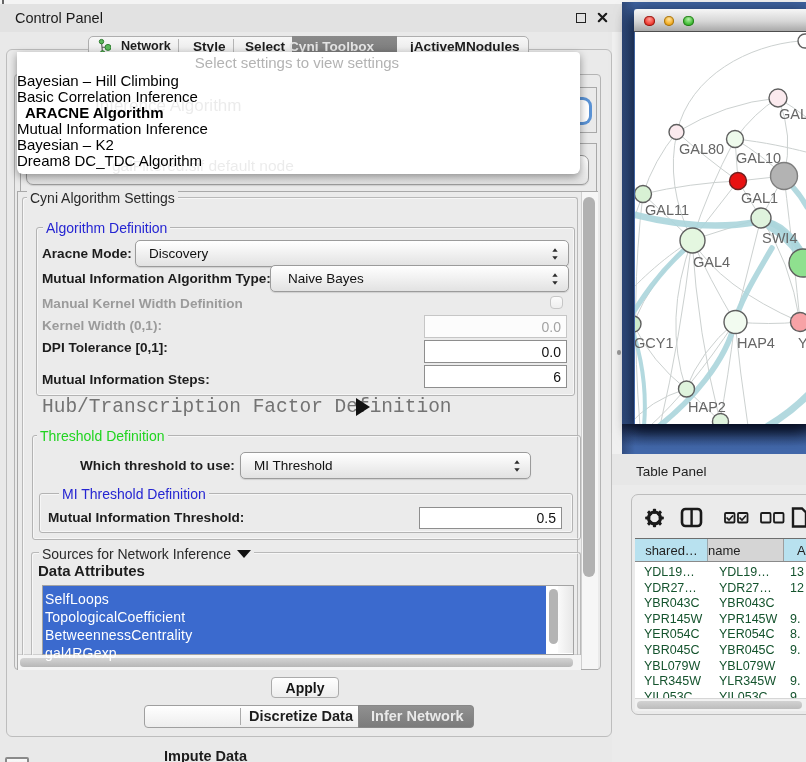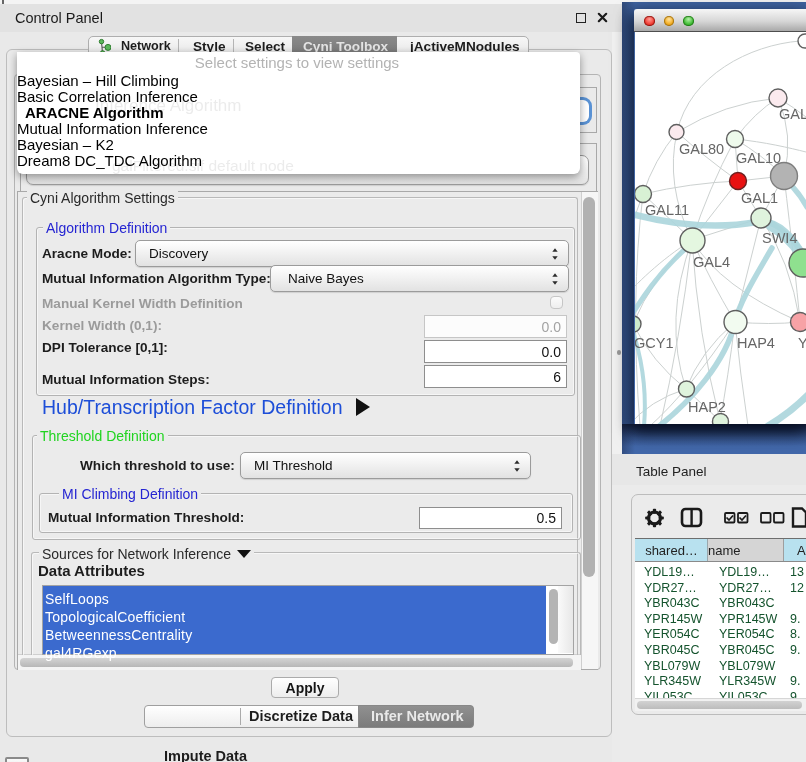--- a/index.html
+++ b/index.html
@@ -39,21 +39,21 @@
   <div class="abs" style="left:233px;top:39px;width:1px;height:16px;background:#b5b5b5;"></div>
   <svg class="abs" style="left:96px;top:36px;" width="15" height="20" viewBox="0 0 15 20">
     <path d="M5.6 7 L6.4 15.5 M6 11 L9.5 11.3" stroke="#555" stroke-width="1.1" fill="none"></path>
     <circle cx="5.5" cy="5.6" r="2.2" fill="#5cb85c" stroke="#2e7d2e" stroke-width="1"></circle>
     <circle cx="12" cy="11.4" r="3" fill="#5cb85c" stroke="#2e7d2e" stroke-width="1"></circle>
     <circle cx="6.6" cy="16.9" r="2.2" fill="#5cb85c" stroke="#2e7d2e" stroke-width="1"></circle>
   </svg>
   <div class="abs lbl" style="left:121px;top:39px;font-size:12.6px;">Network</div>
   <div class="abs lbl" style="left:193px;top:39px;">Style</div>
   <div class="abs lbl" style="left:245px;top:39px;">Select</div>
-  <div class="abs lbl" style="left:303px;top:39px;color:#e4e4e4;">Cyni Toolbox</div>
+  <div class="abs lbl" style="left:289px;top:39px;color:#e4e4e4;">Cyni Toolbox</div>
   <div class="abs lbl" style="left:410px;top:39px;">jActiveMNodules</div>
 
   <div class="abs" style="left:14px;top:74px;width:585px;height:594px;background:#eaeaea;border:1px solid #b4b4b4;border-radius:4px;"></div>
 
   <div class="abs" style="left:20px;top:87px;width:575px;height:44px;border:1px solid #a8a8a8;"></div>
   <div class="abs" style="left:26px;top:100px;width:563px;height:22px;border-radius:6px;background:#fff;
        box-shadow:0 0 0 3px rgba(82,141,211,.95);"></div>
 
   <div class="abs" style="left:20px;top:143px;width:575px;height:47px;border:1px solid #a8a8a8;"></div>
   <div class="abs combo" style="left:26px;top:155px;width:561px;height:28px;border-radius:7px;"></div>
@@ -95,37 +95,37 @@
 
   <div class="abs lbl dis" style="left:42px;top:318px;">Kernel Width (0,1):</div>
   <div class="fld" style="left:424px;top:315px;width:143px;height:23px;border-color:#c6c6c6;color:#a3a3a3;background:#fcfcfc;">0.0</div>
 
   <div class="abs lbl" style="left:42px;top:340px;">DPI Tolerance [0,1]:</div>
   <div class="fld" style="left:424px;top:340px;width:143px;height:23px;">0.0</div>
 
   <div class="abs lbl" style="left:42px;top:372px;">Mutual Information Steps:</div>
   <div class="fld" style="left:424px;top:365px;width:143px;height:23px;">6</div>
 
-  <div class="abs" style="left:42px;top:396px;font-size:19.5px;color:#1d4ed8;white-space:nowrap;">Hub/Transcription Factor Definition</div>
+  <div class="abs" style="left:42px;top:396px;font-size:19.5px;color:#737373;white-space:nowrap;font-family:Liberation Mono, monospace;">Hub/Transcription Factor Definition</div>
   <div class="abs" style="left:356px;top:398px;width:0;height:0;border-left:14px solid #111;border-top:9px solid transparent;border-bottom:9px solid transparent;"></div>
 
   <div class="grp" style="left:32px;top:435px;width:547px;height:103px;"></div>
   <div class="gtit" style="left:37px;top:428px;color:#21d421;">Threshold Definition</div>
 
   <div class="abs lbl" style="left:80px;top:458px;">Which threshold to use:</div>
   <div class="combo" style="left:240px;top:452px;width:289px;height:25px;">
     <span class="ct">MI Threshold</span>
     <svg class="spin" viewBox="0 0 9 15">
         <path d="M4.5 1 L7.6 5 L1.4 5 Z" fill="#2b2b2b"></path>
         <path d="M4.5 14 L7.6 10 L1.4 10 Z" fill="#2b2b2b"></path>
       </svg>
   </div>
 
   <div class="grp" style="left:39px;top:493px;width:532px;height:38px;"></div>
-  <div class="gtit" style="left:59px;top:486px;color:#2525d2;">MI Climbing Definition</div>
+  <div class="gtit" style="left:59px;top:486px;color:#2525d2;">MI Threshold Definition</div>
   <div class="abs lbl" style="left:48px;top:510px;">Mutual Information Threshold:</div>
   <div class="fld" style="left:419px;top:507px;width:143px;height:22px;">0.5</div>
 
   <div class="abs" style="left:31px;top:552px;width:548px;height:102px;border:1px solid #b9b9b9;border-bottom:none;border-radius:3px 3px 0 0;box-shadow:inset 1px 1px 0 rgba(255,255,255,.6);"></div>
   <div class="gtit" style="left:39px;top:546px;color:#2a2a2a;">Sources for Network Inference
     <span style="display:inline-block;vertical-align:1px;margin-left:2px;width:0;height:0;border-top:8px solid #111;border-left:7px solid transparent;border-right:7px solid transparent;"></span>
   </div>
   <div class="abs" style="left:38px;top:562px;font-size:15px;font-weight:bold;color:#1d1d1d;">Data Attributes</div>
 
   <div class="abs" style="left:42px;top:585px;width:532px;height:70px;background:#fff;border:1px solid #a3a3a3;box-sizing:border-box;"></div>

